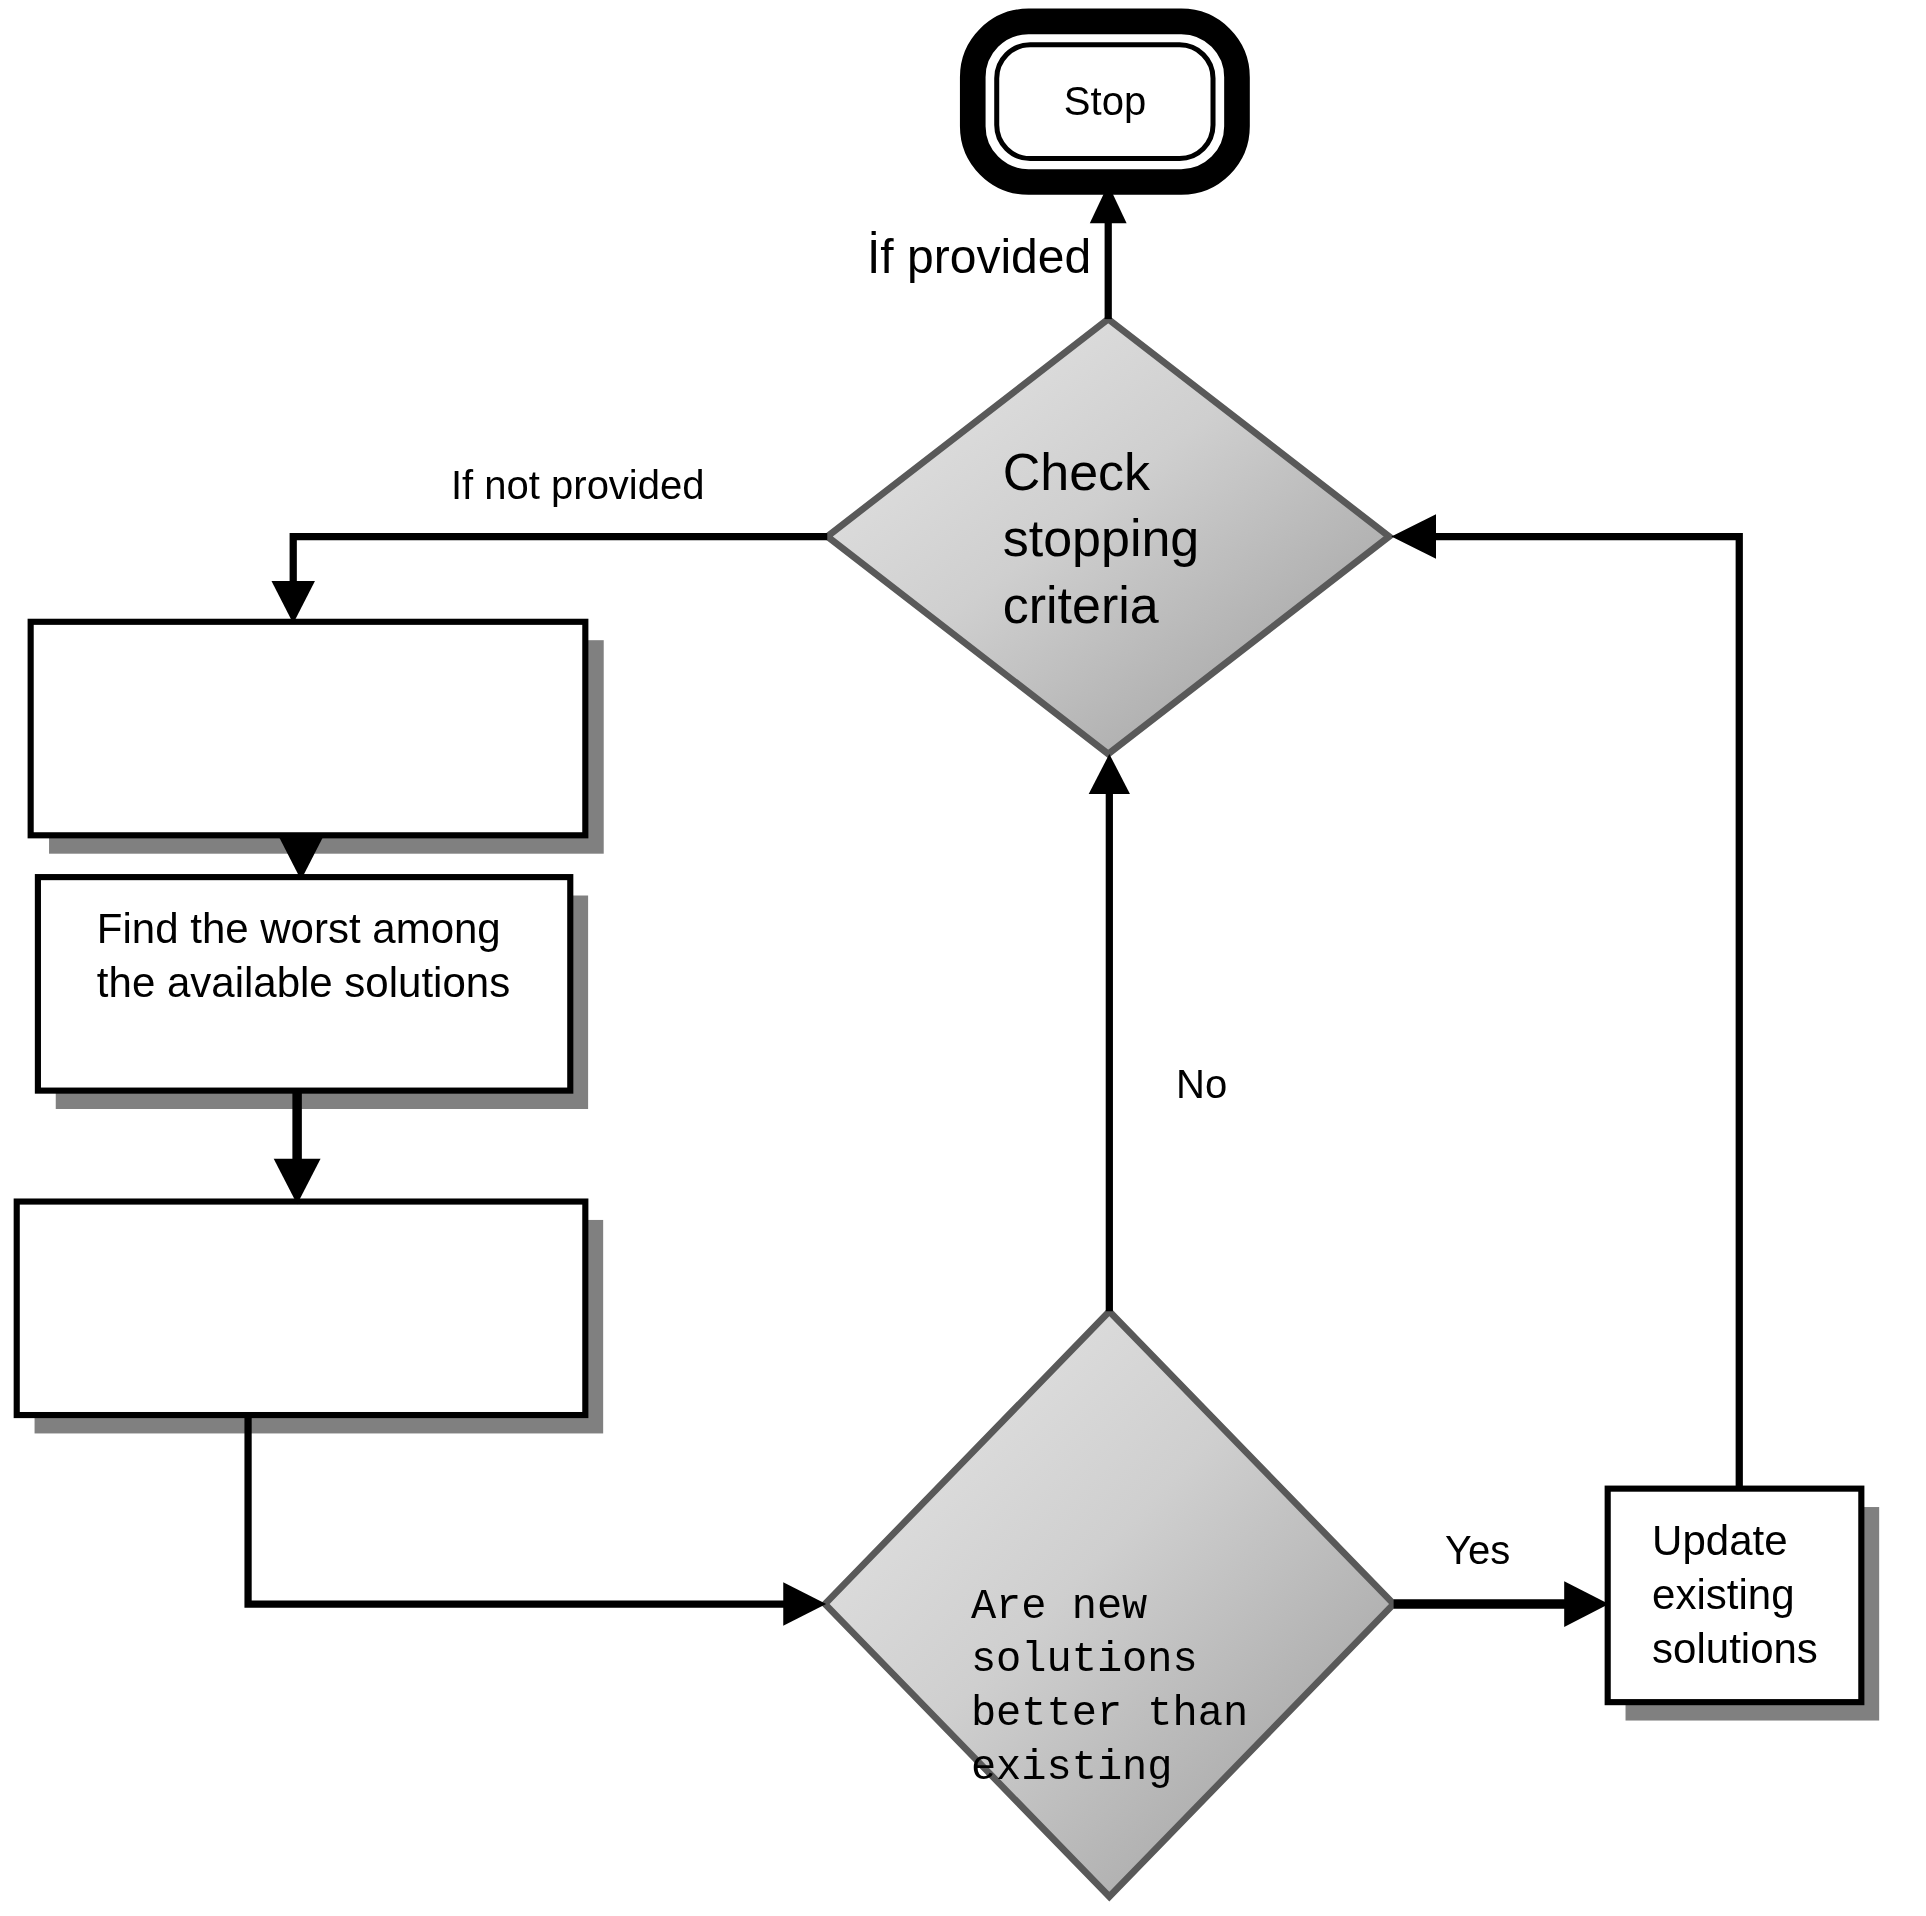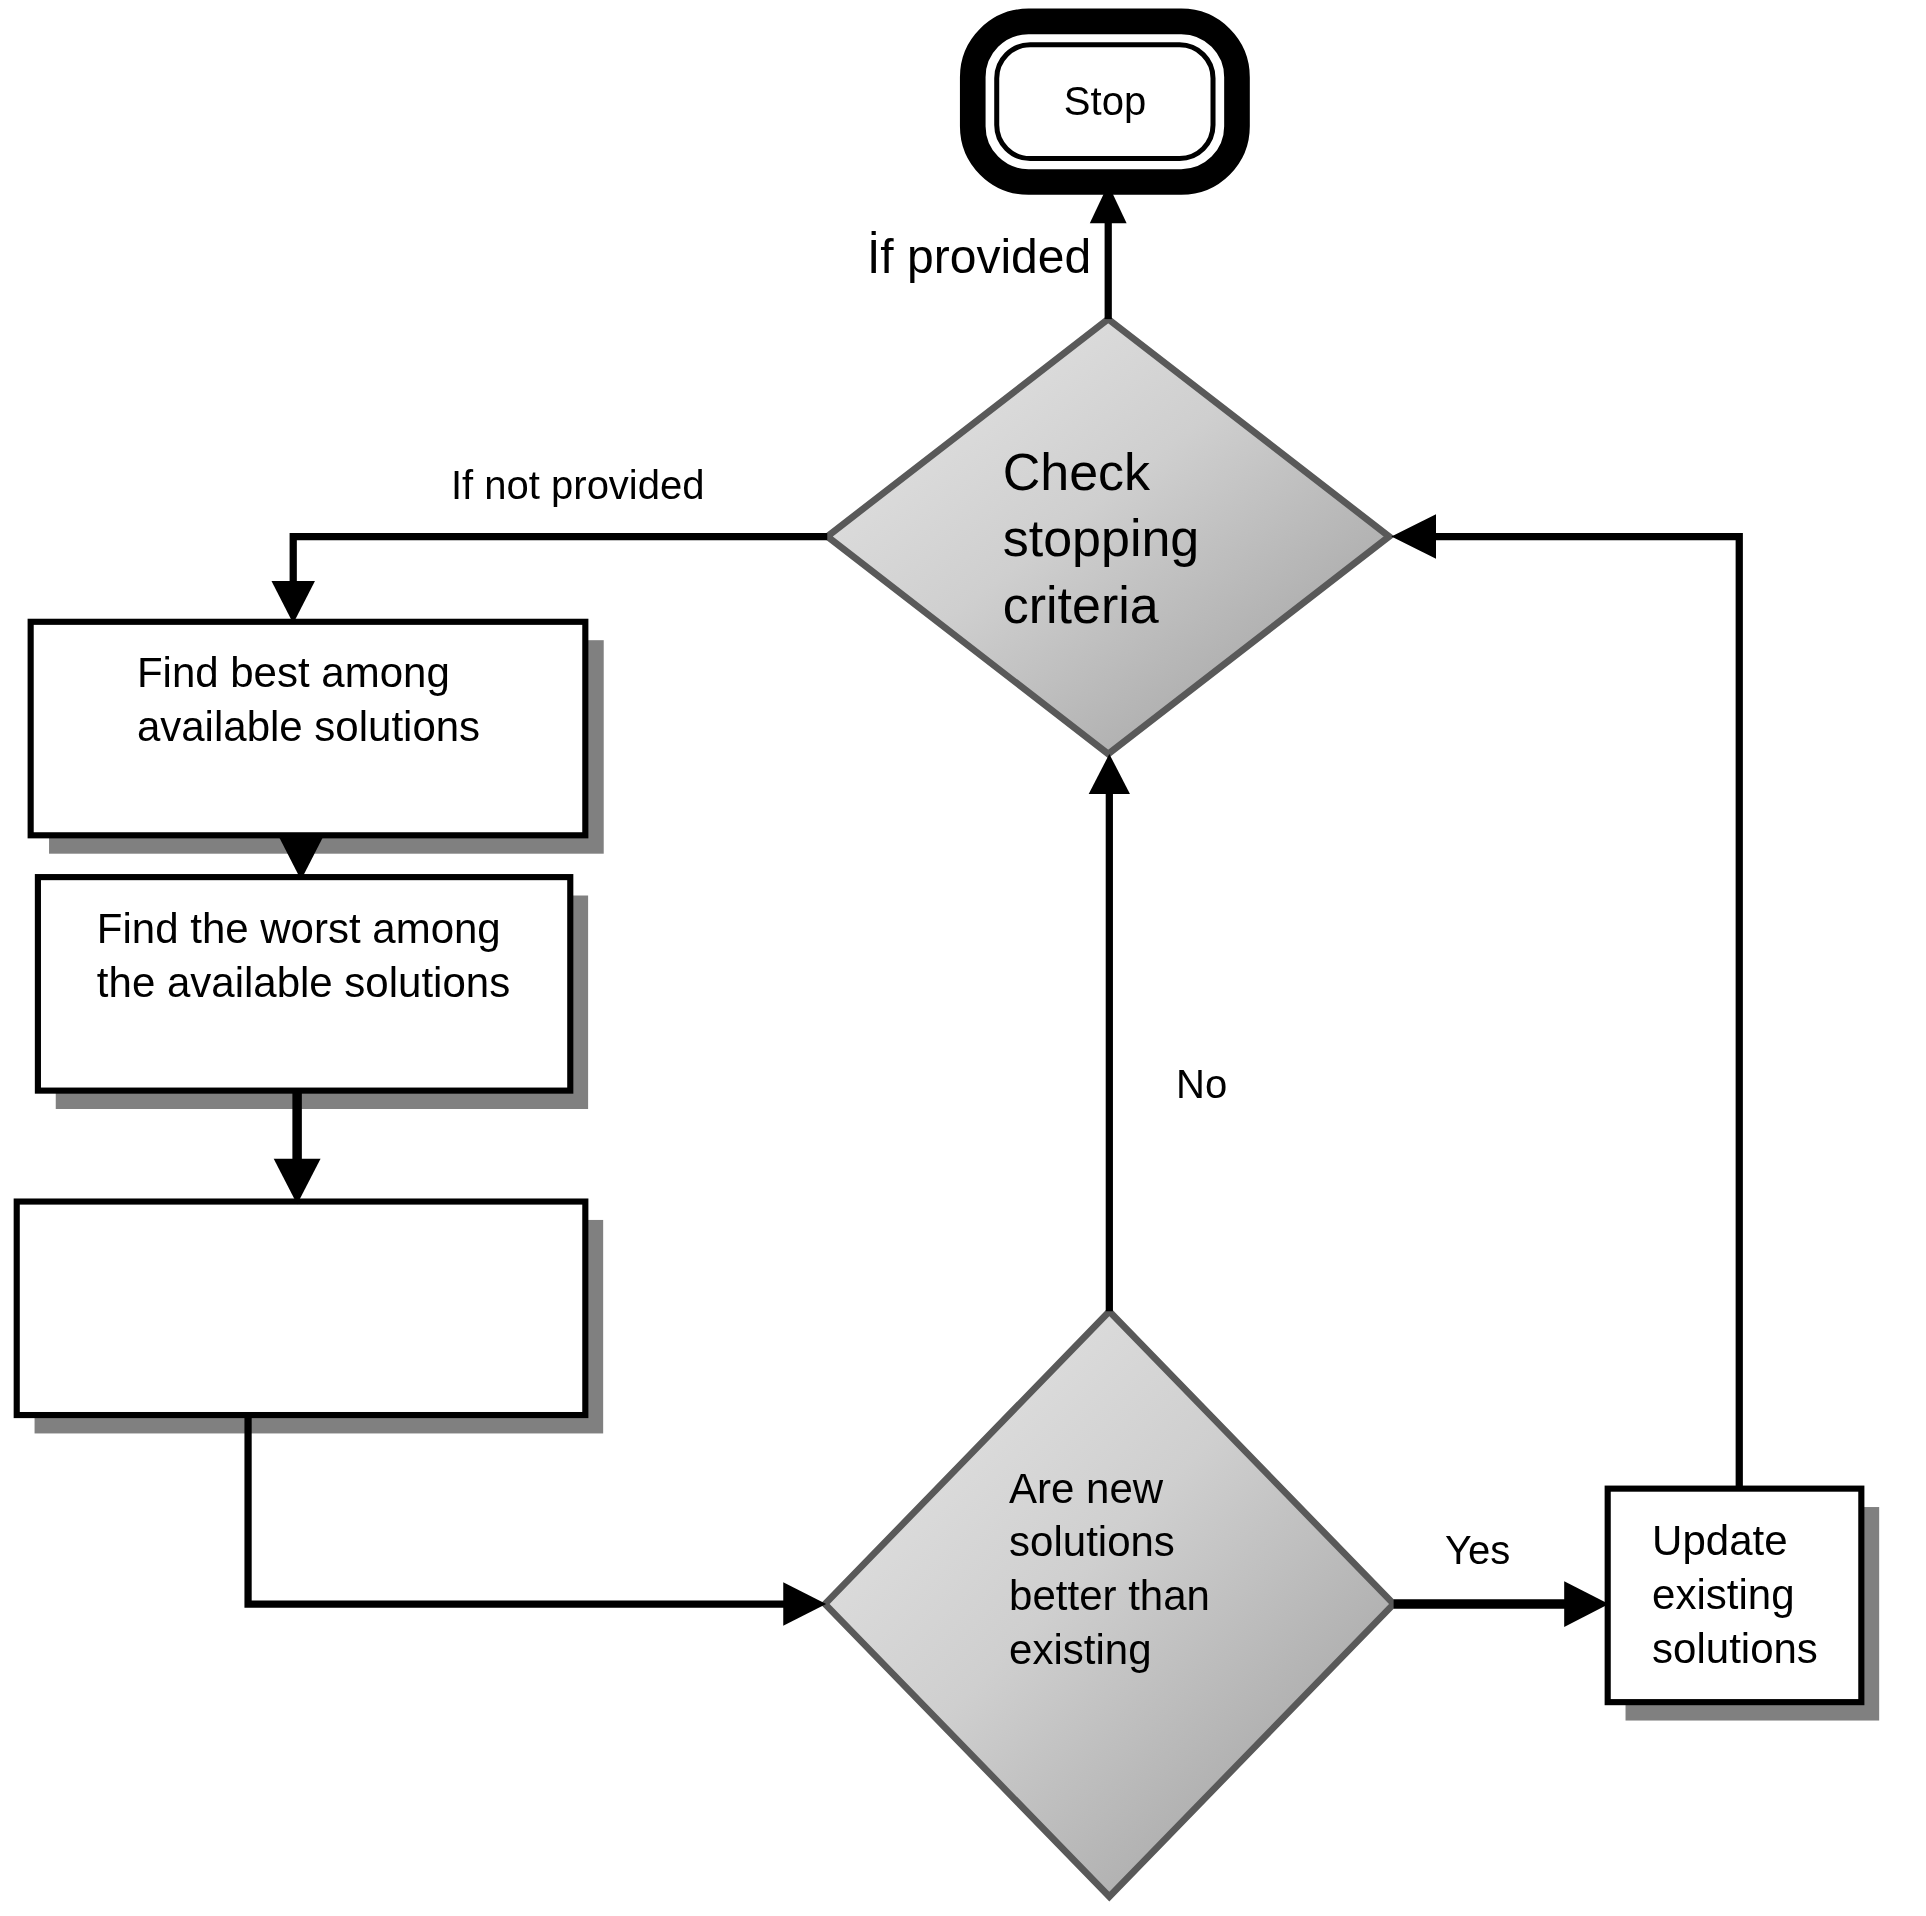--- a/index.html
+++ b/index.html
@@ -85,28 +85,26 @@
       <polygon points="2496,962 2576,922 2576,1002" fill="#000"></polygon>
     </g>
   </svg>
 
   <div class="node-text" style="left:973px;top:21px;width:264px;height:161px;font-size:40px;">Stop</div>
 
   <div class="node-text" style="left:928px;top:413px;width:346px;height:251px;font-size:52px;">Check
 stopping
 criteria</div>
 
-  <div class="node-text" style="left:31px;top:630px;width:555px;height:139px;font-size:42px;">Find best among
-available solutions</div>
 
   <div class="node-text" style="left:33px;top:886px;width:541px;height:139px;font-size:42px;">Find the worst among
 the available solutions</div>
 
 
-  <div class="node-text" style="left:948px;top:1424px;width:323px;height:290px;font-size:42px;">Are new
+  <div class="node-text" style="left:948px;top:1543px;width:323px;height:290px;font-size:42px;font-family:Liberation Mono, monospace;">Are new
 solutions
 better than
 existing</div>
 
   <div class="node-text" style="left:1608px;top:1488px;width:254px;height:214px;font-size:42px;">Update
 existing
 solutions</div>
 
   <div class="edge-label" style="left:867px;top:229px;font-size:48px;">İf provided</div>
 

